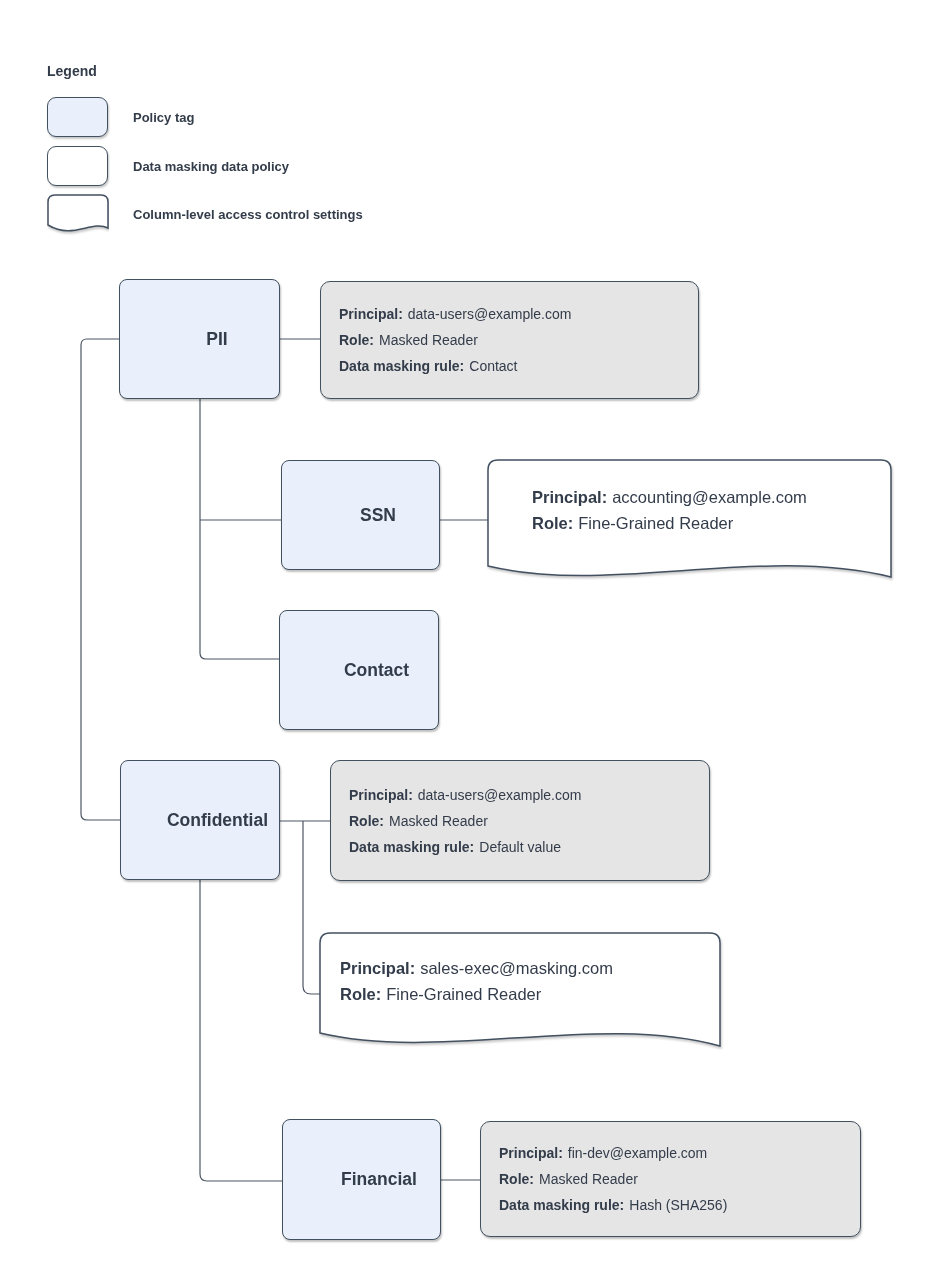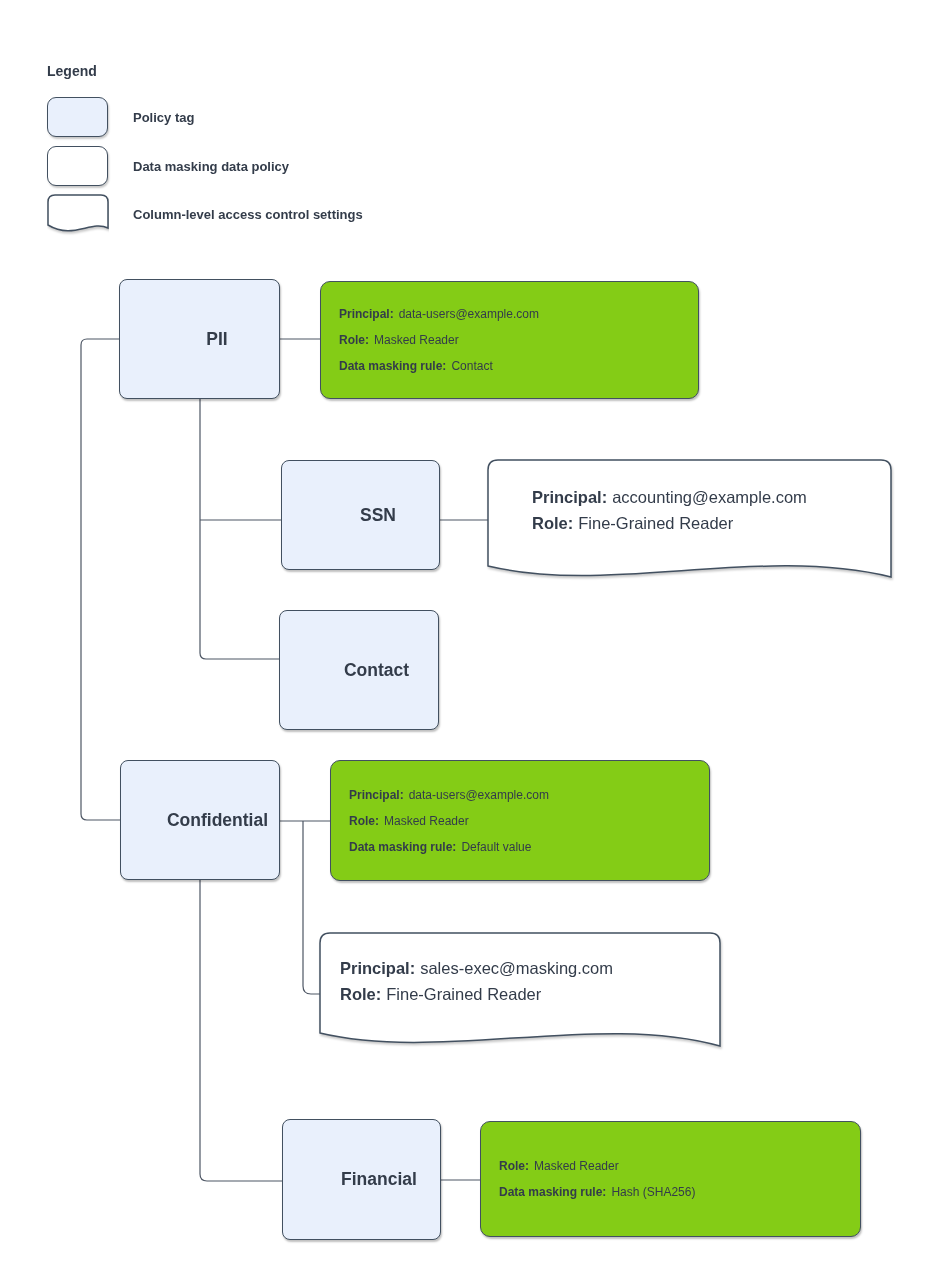--- a/index.html
+++ b/index.html
@@ -28,23 +28,23 @@
   .tag-box {
     position:absolute; box-sizing:border-box;
     background:#e9f0fc; border:1.5px solid #425060; border-radius:8px;
     display:flex; align-items:center; justify-content:center;
     font-size:17.5px; font-weight:bold;
     box-shadow:1px 2px 2px rgba(0,0,0,0.25);
     padding-left:35px;
   }
   .policy-box {
     position:absolute; box-sizing:border-box;
-    background:#84cc16; border:1.5px solid #425060; border-radius:10px;
+    background:#e5e5e5; border:1.5px solid #425060; border-radius:10px;
     display:flex; flex-direction:column; justify-content:center;
-    padding:0 10px 0 18px; font-size:12px; line-height:26px;
+    padding:0 10px 0 18px; font-size:14px; line-height:26px;
     box-shadow:1px 2px 2px rgba(0,0,0,0.25);
   }
   .doc-text {
     position:absolute; font-size:16.5px; line-height:26px; white-space:nowrap;
   }
   .lb { font-weight:bold; margin-right:5px; }
   .policy-line { white-space:nowrap; }
 </style>
 </head>
 <body>
@@ -124,20 +124,23 @@
     <div class="policy-line">
       <span class="lb">Role:</span><span>Masked Reader</span>
     </div>
     <div class="policy-line">
       <span class="lb">Data masking rule:</span><span>Default value</span>
     </div>
   </div>
 
   <div class="policy-box" style="left:480px; top:1121px; width:381px; height:116px;">
     <div class="policy-line">
+      <span class="lb">Principal:</span><span>fin-dev@example.com</span>
+    </div>
+    <div class="policy-line">
       <span class="lb">Role:</span><span>Masked Reader</span>
     </div>
     <div class="policy-line">
       <span class="lb">Data masking rule:</span><span>Hash (SHA256)</span>
     </div>
   </div>
 
   <div class="doc-text" style="left:508px; top:484px;margin-left:24px;">
     <div class="policy-line">
       <span class="lb">Principal:</span><span>accounting@example.com</span>

